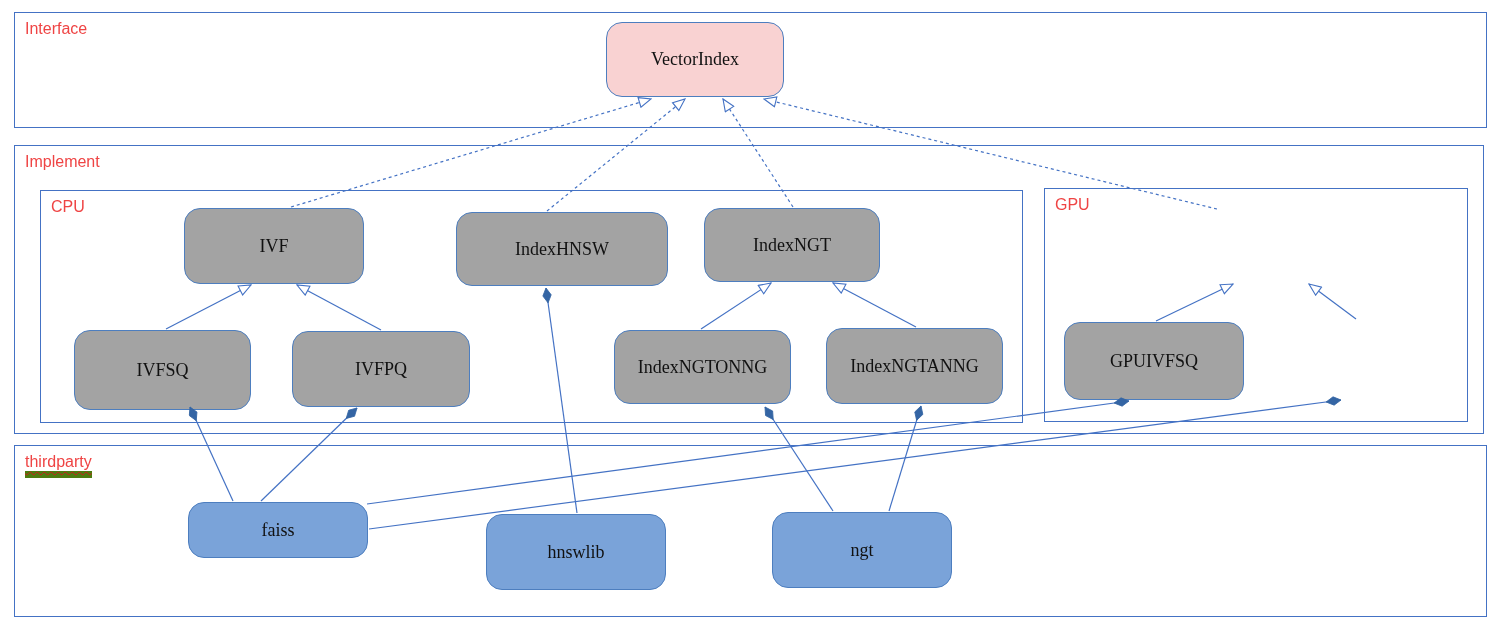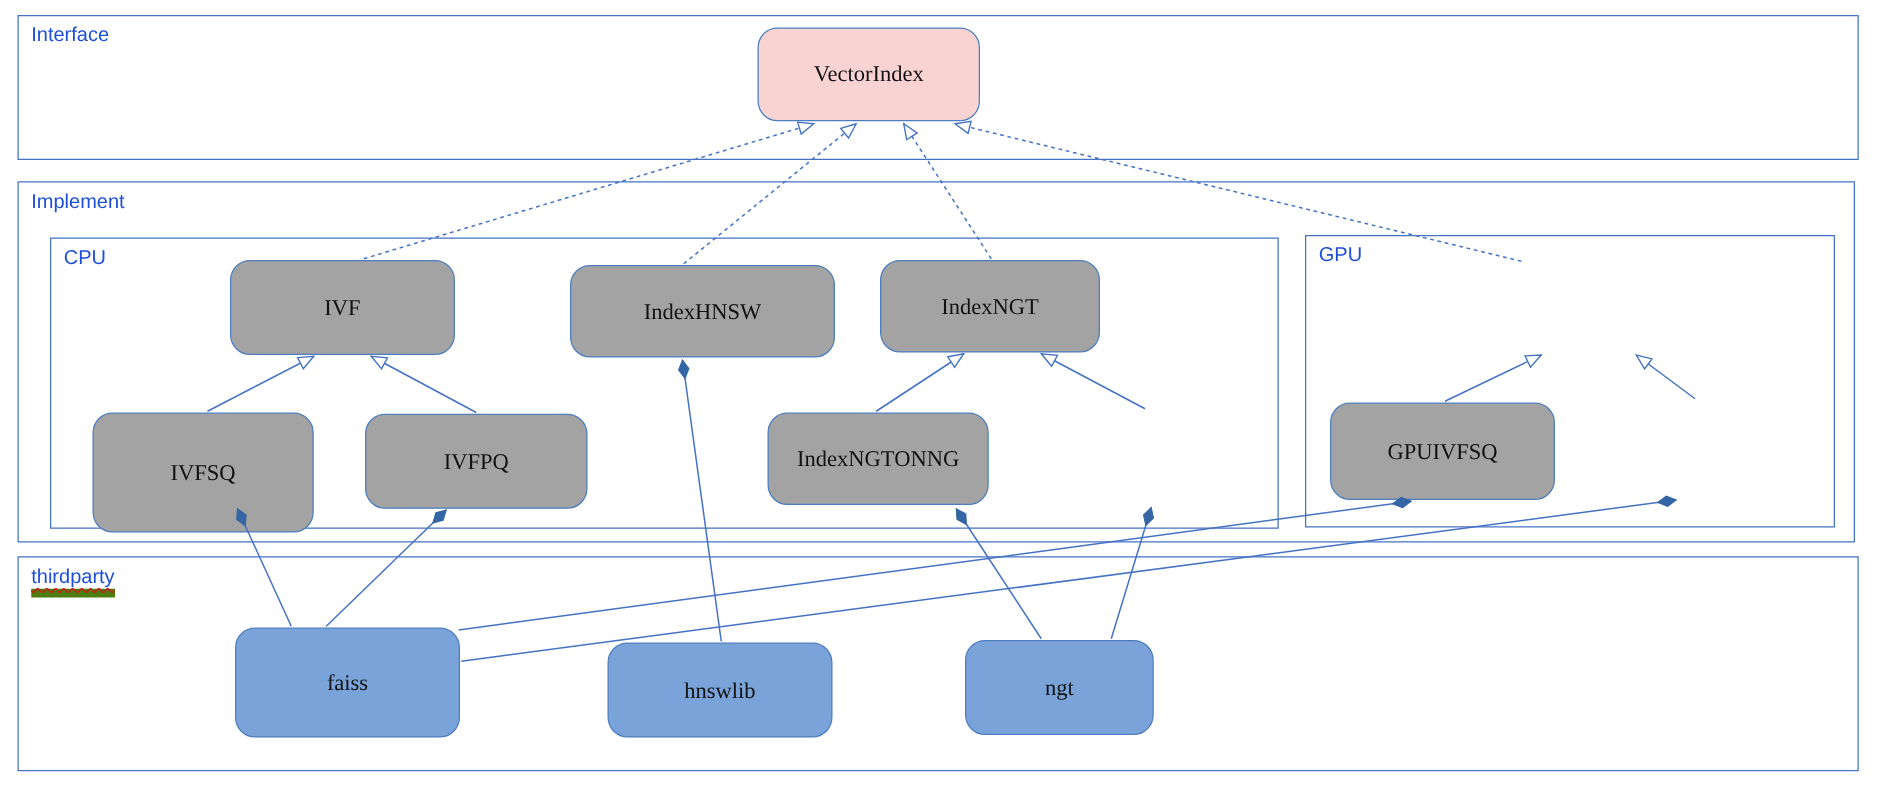--- a/index.html
+++ b/index.html
@@ -5,21 +5,21 @@
   html,body{margin:0;padding:0;background:#fff;}
   .canvas{
     position:relative;width:1503px;height:628px;background:#fff;overflow:hidden;
     font-family:"Liberation Sans",sans-serif;
   }
   
   .container{
     position:absolute;border:1.6px solid #4472c4;background:transparent;box-sizing:border-box;
   }
   .container-label{
-    position:absolute;left:10px;top:7px;font-size:16px;color:#1d4ed8;
+    position:absolute;left:10px;top:7px;font-size:16px;color:#ef4444;
     font-family:"Liberation Sans",sans-serif;white-space:nowrap;
   }
   .misspelled{
     border-bottom:7px solid #4d7c0f;
     text-decoration:underline;text-decoration-style:wavy;text-decoration-color:#d01818;
     text-underline-offset:4px;text-decoration-thickness:1px;
   }
   
   .node{
     position:absolute;box-sizing:border-box;border-radius:16px;
@@ -74,47 +74,50 @@
 
   <div class="node green" style="left:456px;top:212px;width:212px;height:74px">
     <span class="node-label">IndexHNSW</span>
   </div>
 
   <div class="node green" style="left:704px;top:208px;width:176px;height:74px">
     <span class="node-label">IndexNGT</span>
   </div>
 
 
-  <div class="node green" style="left:74px;top:330px;width:177px;height:96px">
+  <div class="node green" style="left:74px;top:330px;width:177px;height:80px">
     <span class="node-label">IVFSQ</span>
   </div>
 
   <div class="node green" style="left:292px;top:331px;width:178px;height:76px">
     <span class="node-label">IVFPQ</span>
   </div>
 
   <div class="node green" style="left:614px;top:330px;width:177px;height:74px">
     <span class="node-label">IndexNGTONNG</span>
   </div>
 
+  <div class="node green" style="left:826px;top:328px;width:177px;height:76px">
+    <span class="node-label">IndexNGTANNG</span>
+  </div>
 
   <div class="node green" style="left:1064px;top:322px;width:180px;height:78px">
     <span class="node-label">GPUIVFSQ</span>
   </div>
 
 
-  <div class="node blue" style="left:188px;top:502px;width:180px;height:88px">
+  <div class="node blue" style="left:188px;top:502px;width:180px;height:56px">
     <span class="node-label">faiss</span>
   </div>
 
   <div class="node blue" style="left:486px;top:514px;width:180px;height:76px">
     <span class="node-label">hnswlib</span>
   </div>
 
-  <div class="node blue" style="left:772px;top:512px;width:151px;height:76px">
+  <div class="node blue" style="left:772px;top:512px;width:180px;height:76px">
     <span class="node-label">ngt</span>
   </div>
 
   <svg class="edges" id="edge-svg" xmlns="http://www.w3.org/2000/svg">
     <defs>
       <marker id="tri" markerUnits="userSpaceOnUse" markerWidth="14" markerHeight="12" refX="13" refY="6" orient="auto">
         <path d="M1,1 L13,6 L1,11 Z" fill="#ffffff" stroke="#4472c4" stroke-width="1.1"></path>
       </marker>
       <marker id="dia" markerUnits="userSpaceOnUse" markerWidth="17" markerHeight="10" refX="15.5" refY="4.8" orient="auto">
         <path d="M0.5,4.8 L8,0.6 L15.5,4.8 L8,9 Z" fill="#3465a4" stroke="#3465a4" stroke-width="0.8"></path>

